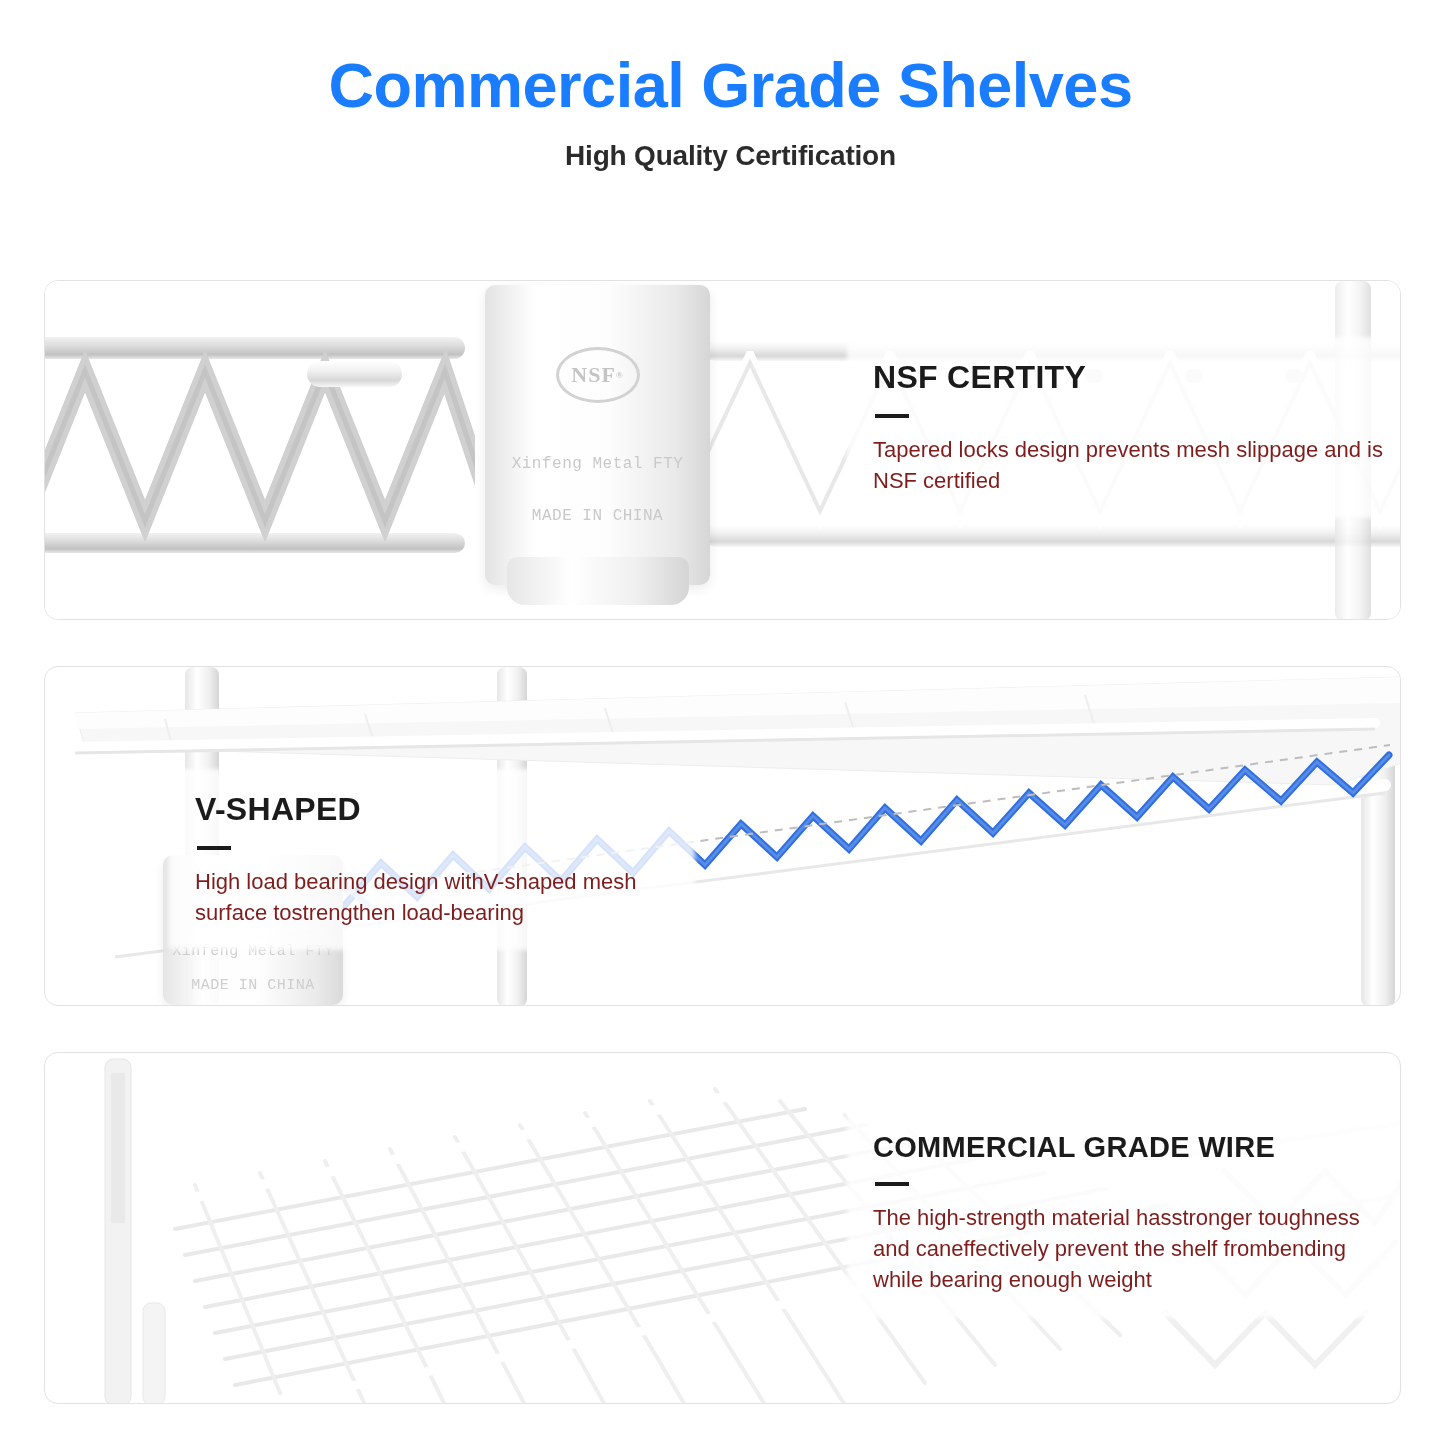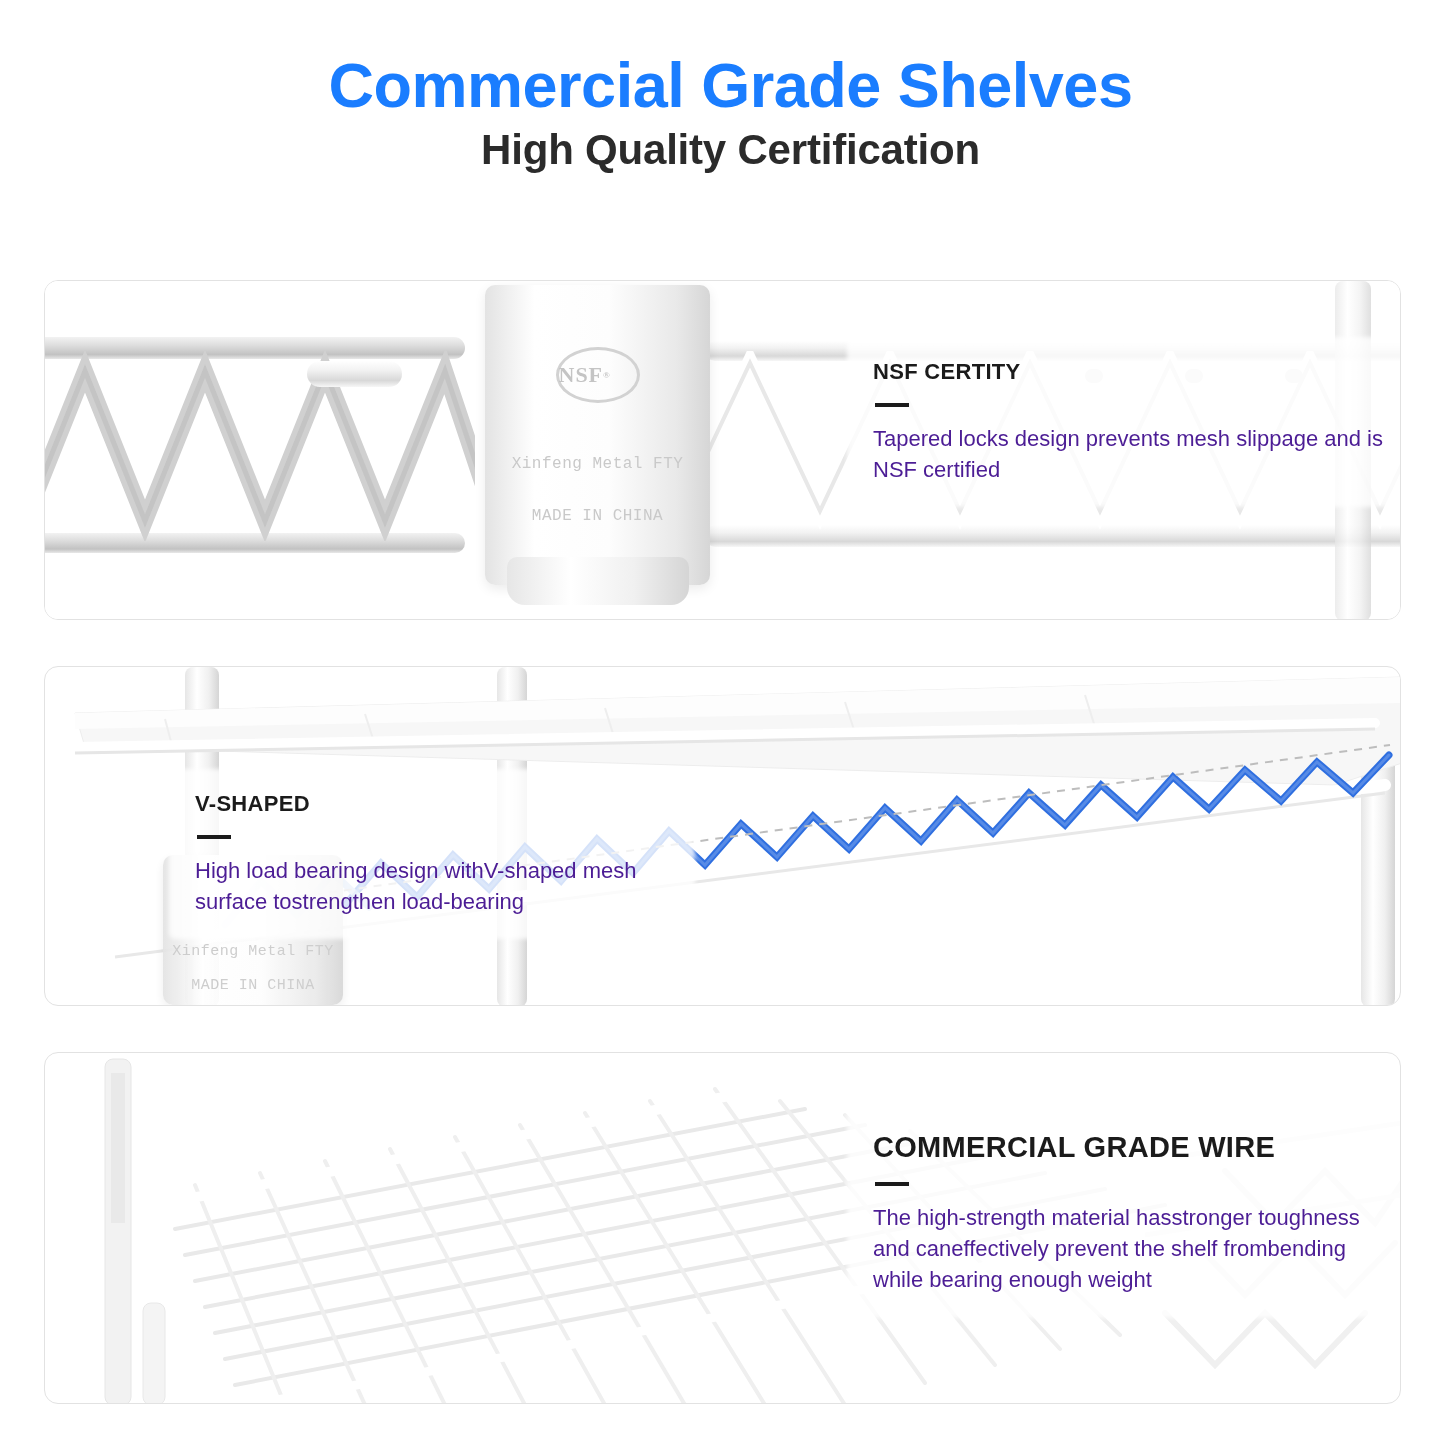--- a/index.html
+++ b/index.html
@@ -30,24 +30,24 @@
   }
   .main-title {
     font-size: 63px;
     font-weight: bold;
     color: #1a7dff;
     letter-spacing: -0.5px;
     line-height: 1.05;
     margin: 0;
   }
   .sub-title {
-    font-size: 42px;
+    font-size: 28px;
     font-weight: bold;
     color: #2b2b2b;
-    margin: 8px 0 0 0;
+    margin: 22px 0 0 0;
     letter-spacing: -0.2px;
   }
 
   
   .panel {
     position: absolute;
     left: 44px;
     width: 1357px;
     border: 1px solid #e2e2e2;
     border-radius: 14px;
@@ -106,49 +106,50 @@
   }
   .nsf-badge {
     position: absolute;
     width: 78px; height: 50px;
     border: 3px solid #d2d2d2;
     border-radius: 50%;
     left: 50%;
     transform: translateX(-50%);
     display: flex;
     align-items: center;
+    justify-content: center;
     color: #c4c4c4;
     font-weight: bold;
     font-size: 22px;
     font-family: "Liberation Serif", serif;
     letter-spacing: 1px;
   }
   .nsf-badge sup { font-size: 9px; }
 
   
   .callout {
     position: absolute;
     z-index: 40;
   }
   .callout .c-title {
-    font-size: 22px;
+    font-size: 32px;
     font-weight: bold;
     color: #1b1b1b;
     letter-spacing: 0.3px;
     margin: 0;
   }
   .callout .c-dash {
     width: 34px;
     height: 4px;
     background: #1b1b1b;
     margin: 18px 0 16px 2px;
   }
   .callout .c-body {
     font-size: 22px;
-    color: #4c1d95;
+    color: #7f1d1d;
     line-height: 1.42;
     margin: 0;
     max-width: 560px;
   }
   .callout .c-scrim {
     position: absolute;
     inset: -22px -30px -22px -26px;
     background: rgba(255,255,255,0.80);
     filter: blur(2px);
     z-index: -1;

